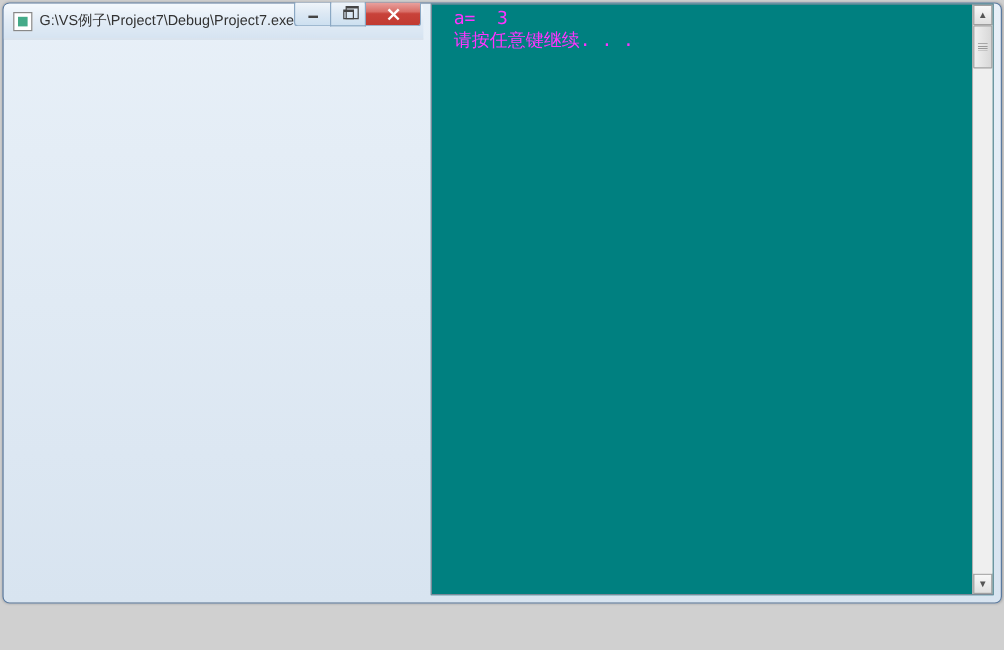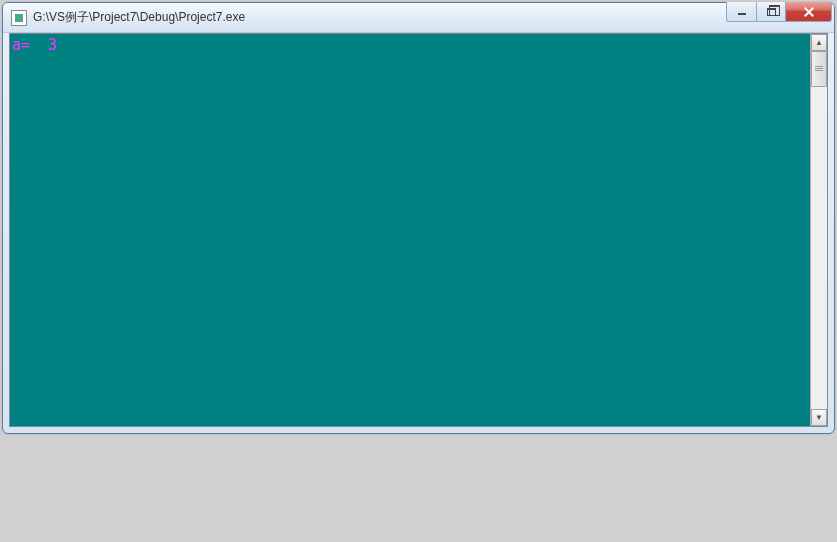--- a/index.html
+++ b/index.html
@@ -9,27 +9,27 @@
     }
     body {
       width: 837px;
       height: 542px;
       font-family: "Segoe UI", Tahoma, sans-serif;
       background: #d0d0d0;
       overflow: hidden;
     }
     .window {
       width: 833px;
-      height: 432px;
+      height: 501px;
       margin: 2px;
       background: linear-gradient(to bottom, #e8f0f8 0%, #d8e4f0 100%);
       border: 1px solid #5a7aa0;
       border-radius: 6px;
       display: flex;
-      flex-direction: column;
+      flex-direction: row;
       box-shadow: 0 0 2px rgba(0,0,0,0.2);
     }
     .titlebar {
       height: 30px;
       display: flex;
       align-items: center;
       padding: 0 2px 0 8px;
       background: linear-gradient(to bottom, #f5f9fd 0%, #e2ecf6 50%, #d6e3f1 100%);
       border-radius: 5px 5px 0 0;
       border-bottom: 1px solid #b8c8d8;
@@ -145,20 +145,21 @@
       position: relative;
       font-family: "NSimSun", "SimSun", "Consolas", monospace;
       font-size: 15px;
       line-height: 18px;
       color: #ff33ff;
       padding: 2px 2px;
       overflow: hidden;
     }
     .console-line {
       white-space: pre;
+      margin-left: 16px;
     }
     .watermark {
       position: absolute;
       top: 50%;
       left: 50%;
       transform: translate(-50%, -50%);
       font-family: "SimSun", "Consolas", monospace;
       font-size: 17px;
       color: rgba(200, 210, 215, 0.55);
       letter-spacing: 0.5px;
@@ -223,20 +224,21 @@
       </div>
       <div class="win-btn close">
         <div class="close-glyph"></div>
       </div>
     </div>
   </div>
 
   <div class="client-frame">
     <div class="console-area">
       <div class="console-line">a=  3</div>
+      <div class="console-line">请按任意键继续. . .</div>
     </div>
     <div class="scrollbar">
       <div class="sb-btn">
         <span>▲</span>
       </div>
       <div class="sb-track">
         <div class="sb-thumb"></div>
       </div>
       <div class="sb-btn">
         <span>▼</span>

